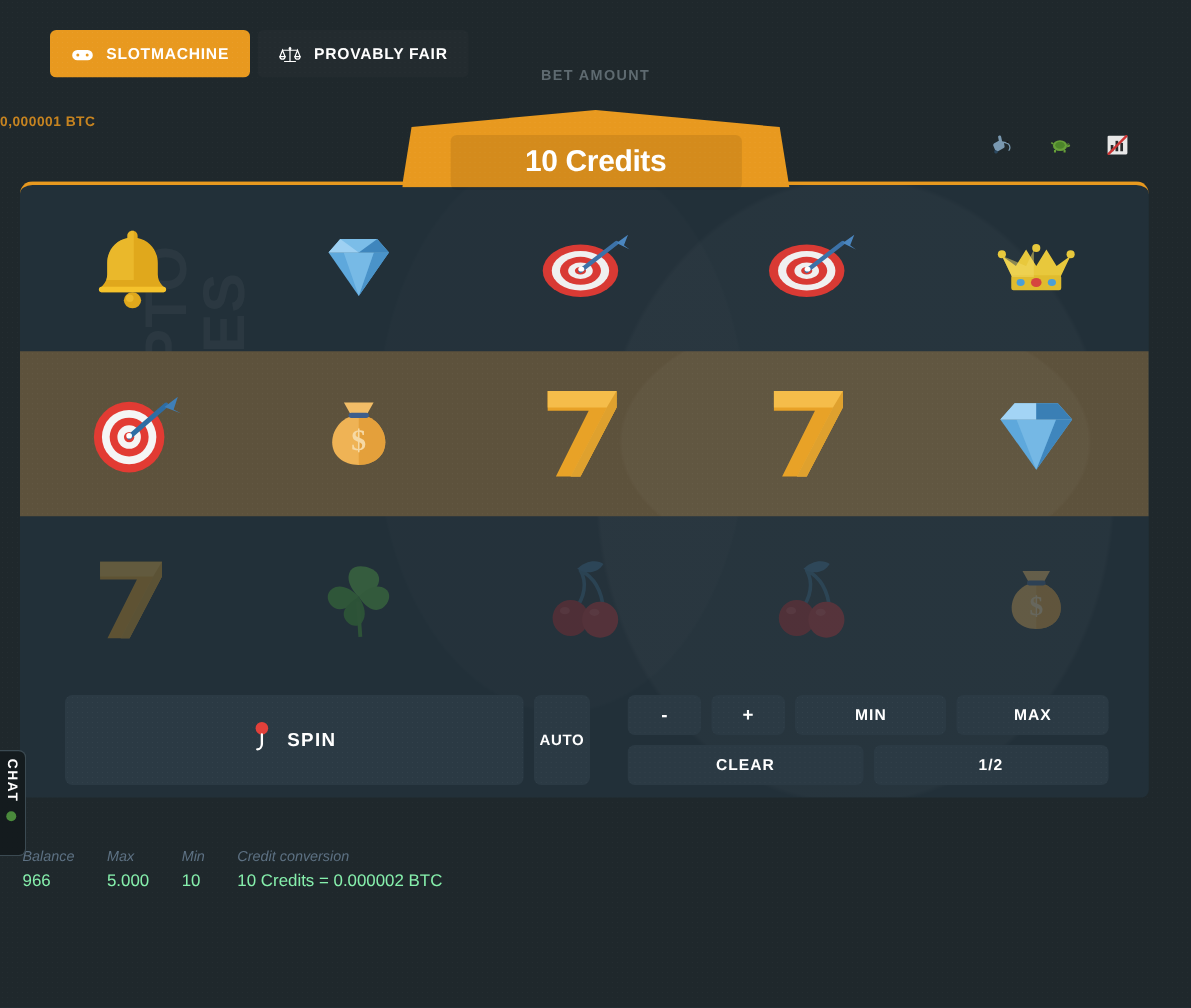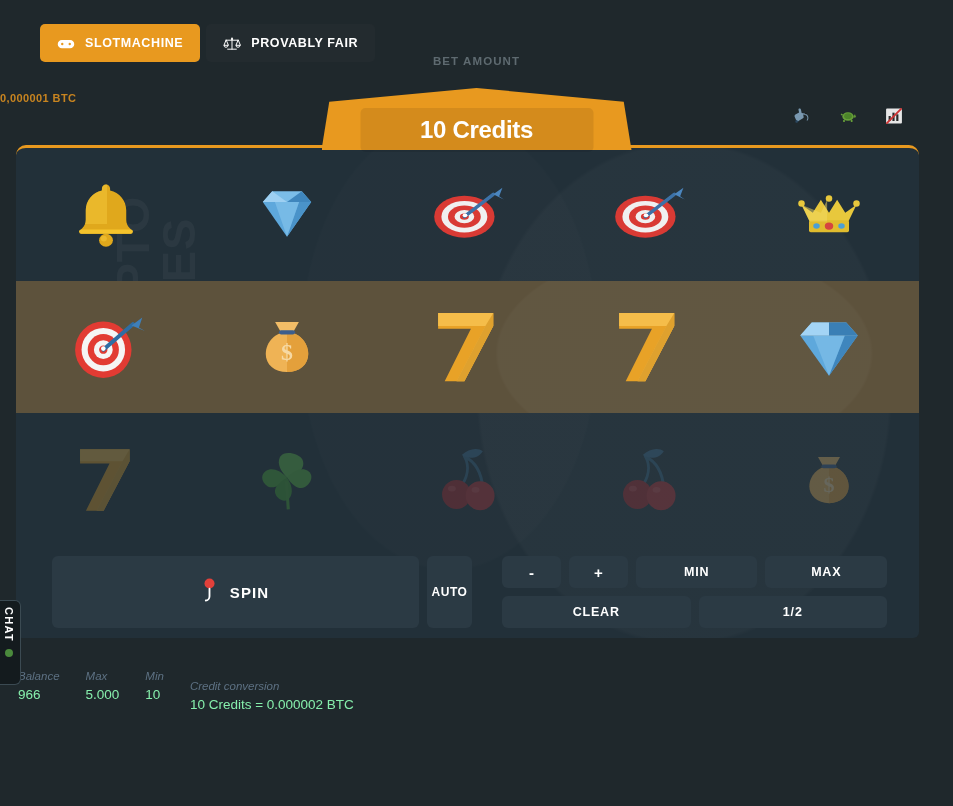--- a/index.html
+++ b/index.html
@@ -272,21 +272,21 @@
   .w-half { flex: 1; }
   .w-full { flex: 2.06; }
   .btn-minus, .btn-plus { font-size: 15px; letter-spacing: 0; }
 
   
   .status {
     position: absolute;
     top: 660px;
     left: 18px;
     display: flex;
-    align-items: center;
+    align-items: flex-end;
     z-index: 4;
   }
   .stat-col { margin-right: 26px; }
   .stat-col.conv { margin-right: 0; margin-top: 20px; }
   .stat-head {
     font-size: 11.5px;
     font-style: italic;
     color: #5d7183;
     white-space: nowrap;
     margin-bottom: 5px;

